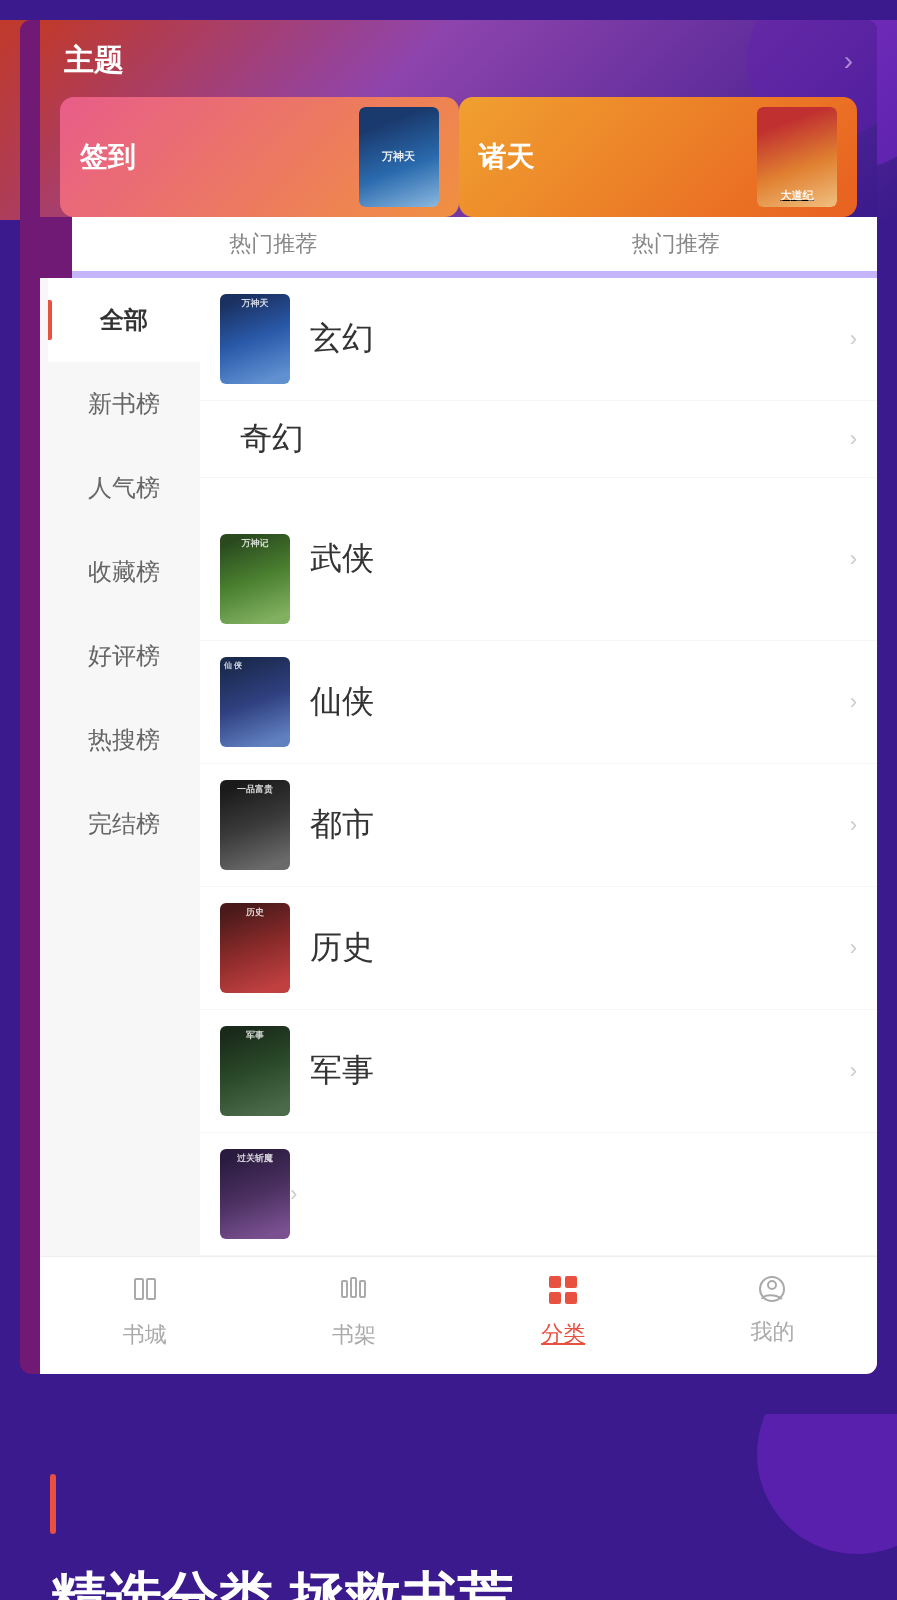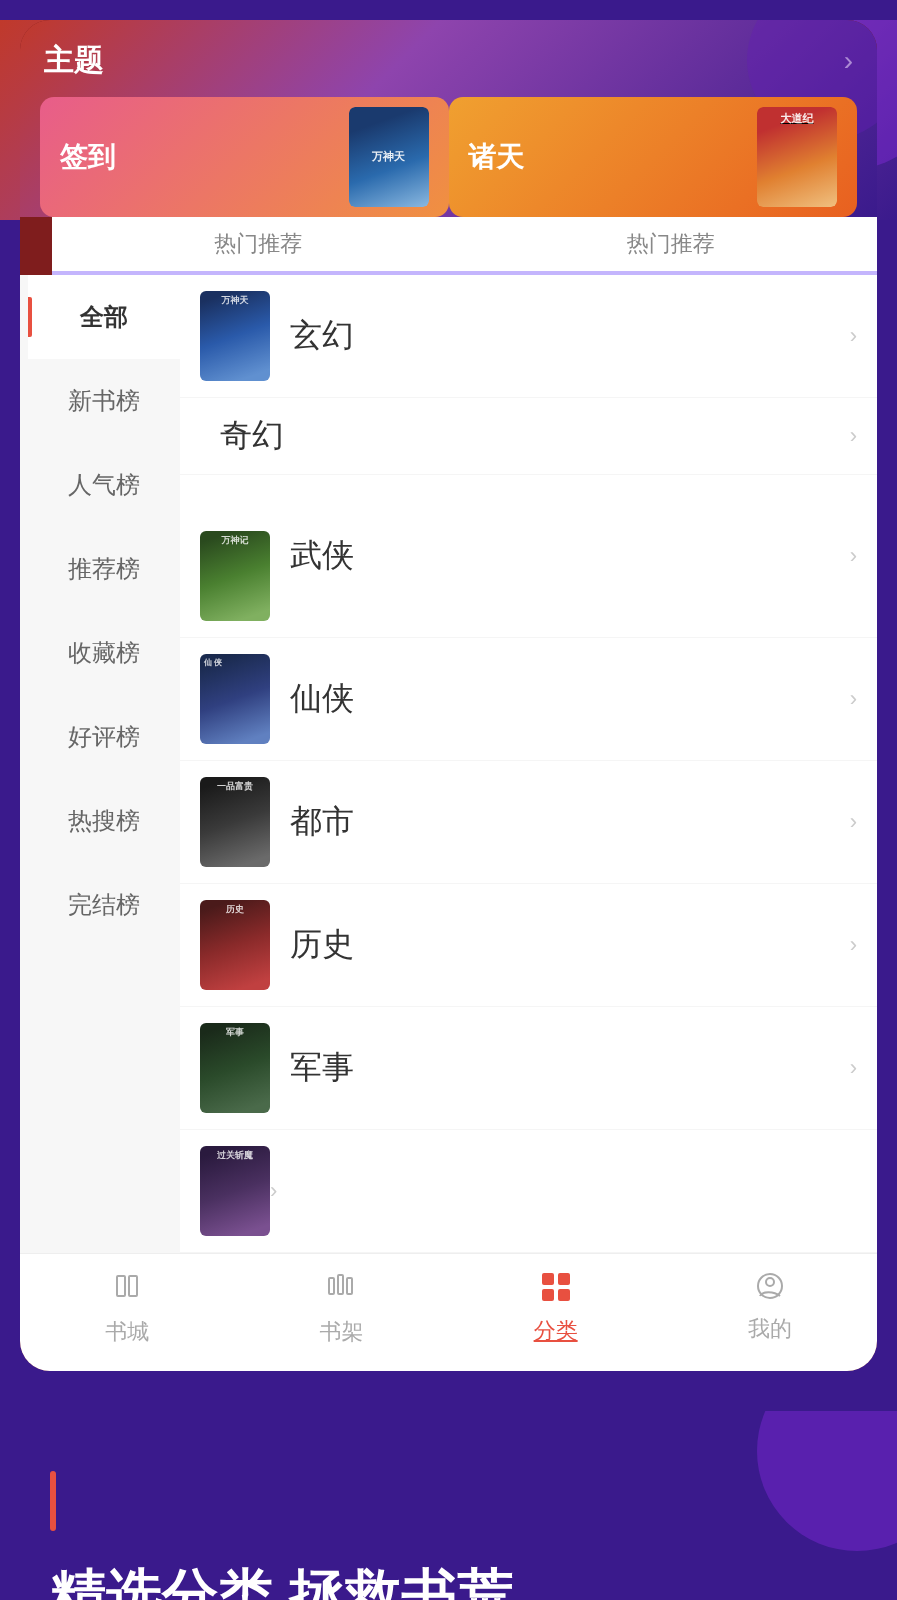--- a/index.html
+++ b/index.html
@@ -263,21 +263,21 @@
   </style>
 </head>
 <body>
 
 <div style="width:897px; min-height:1600px; background:#3a1a8c; position:relative;">
 
   <div style="position:absolute; top:0; left:0; width:100%; height:200px; background:linear-gradient(135deg, #c0392b 0%, #8e44ad 50%, #3a1a8c 100%); overflow:hidden;">
     <div style="position:absolute; top:-50px; right:-50px; width:200px; height:200px; border-radius:50%; background:rgba(138,43,226,0.4);"></div>
   </div>
 
-  <div style="margin: 20px 20px 0 20px; background:#7f1d1d; border-radius:30px; overflow:hidden; position:relative; z-index:2;">
+  <div style="margin: 20px 20px 0 20px; background:#701a75; border-radius:11px; overflow:hidden; position:relative; z-index:2;padding-left:20px;">
 
     <div style="background:linear-gradient(135deg, #c0392b 0%, #8e44ad 40%, #3a1a8c 100%); padding:20px 20px 0 20px; position:relative; overflow:hidden;">
       <div style="position:absolute; top:-40px; right:-30px; width:160px; height:160px; border-radius:50%; background:rgba(100,30,180,0.4);"></div>
 
       <div class="section-title-row" style="background:transparent; padding:0 4px 16px 4px;">
         <span style="font-size:30px; font-weight:700; color:white;">主题</span>
         <span style="color:rgba(255,255,255,0.8); font-size:28px;">›</span>
       </div>
 
       <div class="banner-row">
@@ -288,49 +288,46 @@
             <div class="book-cover-signin" style="display:flex; align-items:center; justify-content:center; flex-direction:column;">
               <div style="color:rgba(255,255,255,0.9); font-size:11px; text-align:center; font-weight:bold; line-height:1.4; padding:4px;">万神天</div>
 
             </div>
           </div>
         </div>
 
         <div class="banner-card orange">
           <span class="banner-label">诸天</span>
           <div class="banner-book-img">
-            <div class="book-cover-zhutian" style="display:flex; align-items:center; justify-content:flex-start; flex-direction:column;text-decoration:underline;">
+            <div class="book-cover-zhutian" style="display:flex; align-items:center; justify-content:flex-end; flex-direction:column;text-decoration:underline;">
               <div style="color:rgba(255,255,255,0.9); font-size:11px; text-align:center; font-weight:bold; line-height:1.4; padding:4px;">大道纪</div>
             </div>
           </div>
         </div>
 
       </div>
     </div>
 
-    <div style="display:flex; background:white; border-bottom:4px solid #c4b5fd;margin-left:32px;">
+    <div style="display:flex; background:white; border-bottom:7px solid #c4b5fd;margin-left:32px;">
       <div style="flex:1; text-align:center; padding:12px 0; font-size:22px; color:#888;">热门推荐</div>
       <div style="flex:1; text-align:center; padding:12px 0; font-size:22px; color:#888;">热门推荐</div>
     </div>
 
     <div class="category-container">
 
       <div class="left-sidebar">
 
         <div class="sidebar-item active">
           <span>全部</span>
         </div>
         <div class="sidebar-item">
           <span>新书榜</span>
         </div>
         <div class="sidebar-item">
           <span>人气榜</span>
-        </div>
-        <div class="sidebar-item">
-          <span>推荐榜</span>
         </div>
         <div class="sidebar-item">
           <span>收藏榜</span>
         </div>
         <div class="sidebar-item">
           <span>好评榜</span>
         </div>
         <div class="sidebar-item">
           <span>热搜榜</span>
         </div>

